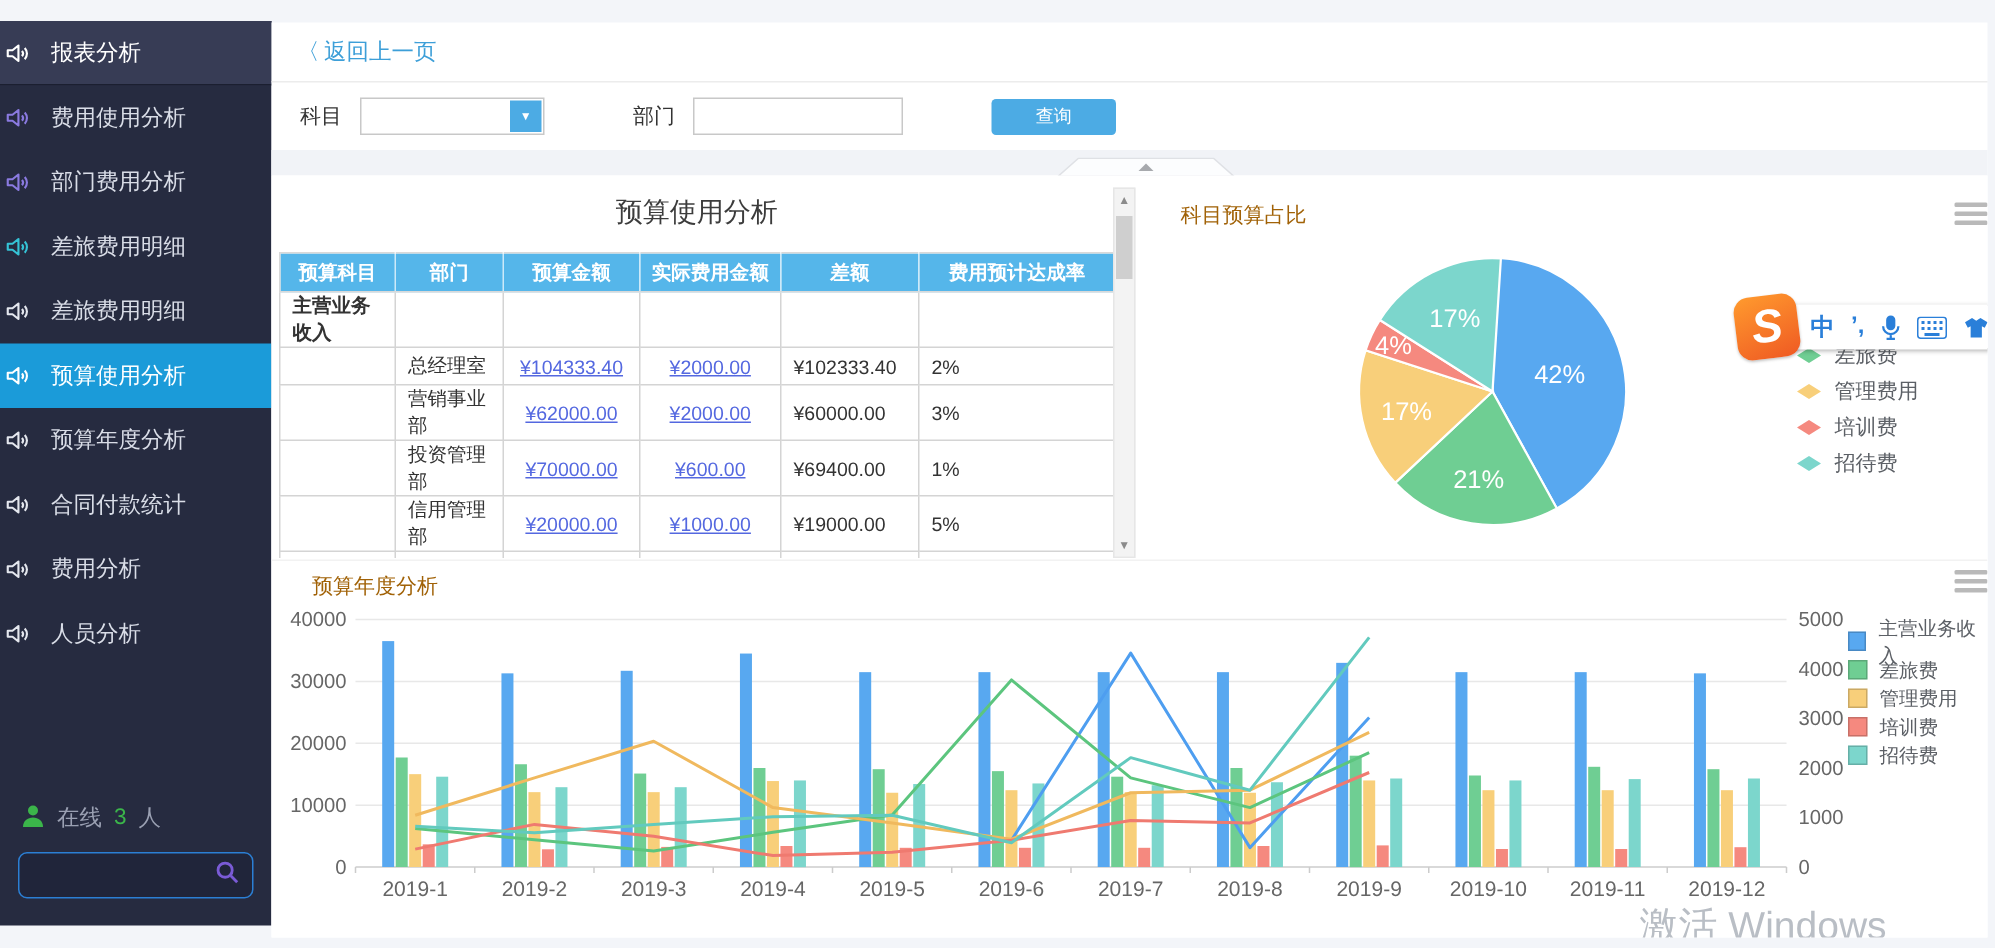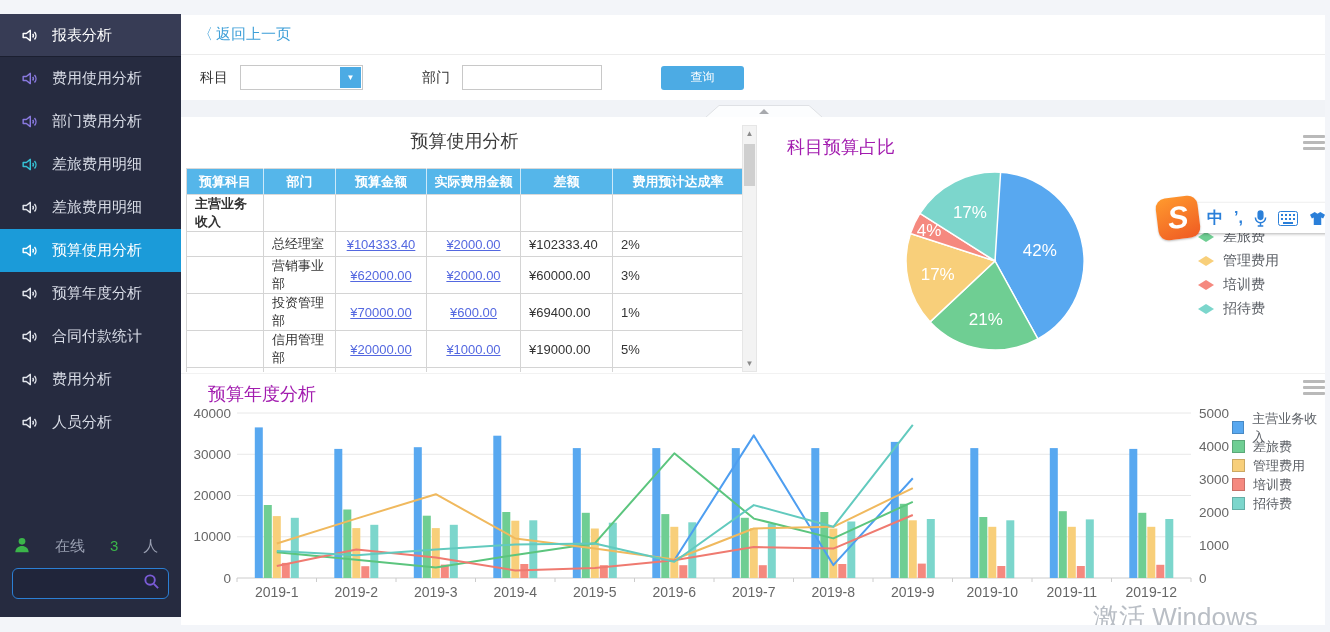--- a/index.html
+++ b/index.html
@@ -1,27 +1,27 @@
 <!DOCTYPE html>
 <html><head>
 <meta charset="utf-8">
 <style>
   *{box-sizing:border-box;margin:0;padding:0}
   body{margin:0;background:#e9edf2;font-family:"Liberation Sans","DejaVu Sans",sans-serif}
   .page{position:relative;width:1330px;height:632px;background:#f3f5f9;overflow:hidden}
 
   
   .sidebar{position:absolute;left:0;top:14px;width:181px;height:603px;background:#262b40}
-  .side-item{height:43px;display:flex;align-items:center;gap:13px;padding-left:20px;
+  .side-item{height:43px;display:flex;align-items:center;gap:13px;padding-left:2px;
              color:#d9dde7;font-size:15px;cursor:pointer;white-space:nowrap}
   .side-item.header{background:#373c55;color:#fff;border-bottom:1px solid #1b1f30}
   .side-item.active{background:#1b9bd9;color:#fff}
   .side-icon{width:19px;height:19px;flex:0 0 auto}
   .side-bottom{position:absolute;left:0;right:0;bottom:18px;padding:0 12px}
-  .online{display:flex;gap:25px;color:#9aa0b2;font-size:15px;margin:0 2px 12px}
+  .online{display:flex;gap:8px;color:#9aa0b2;font-size:15px;margin:0 2px 12px}
   .online .count{color:#3bb54a}
   .search-wrap{border:1px solid #2b7fd4;border-radius:6px;height:31px;display:flex;align-items:center;
                padding:0 8px;background:#20253a}
   .search-input{flex:1;min-width:0;background:transparent;border:none;outline:none;color:#dde1ea;font-size:14px}
 
   
   .main{position:absolute;left:181px;top:15px;width:1144px;height:610px;background:#fff;
         display:flex;flex-direction:column}
   .topbar{height:40px;border-bottom:1px solid #ececec;display:flex;align-items:center;padding-left:17px;flex:0 0 auto}
   .back-link{color:#3d9fd8;font-size:15px;cursor:pointer;display:flex;align-items:center;gap:3px}
@@ -50,21 +50,21 @@
   td.num{text-align:left}
   td.lnk{text-align:center}
   a.money{color:#5468e0;text-decoration:underline;cursor:pointer}
   
   .vscroll{position:absolute;left:561px;top:8px;width:15px;height:247px;background:#f3f3f3;border:1px solid #e6e6e6}
   .vs-btn{height:15px;display:flex;align-items:center;justify-content:center;color:#8b8b8b;font-size:8px;cursor:pointer}
   .vs-thumb{position:absolute;left:1px;width:11px;top:18px;height:42px;background:#cfcfcf;cursor:grab}
   .vs-down{position:absolute;bottom:0;left:0;right:0}
 
   
-  .panel-title{position:absolute;font-size:18px;color:#a21caf}
+  .panel-title{position:absolute;font-size:14px;color:#a16207}
   .hamburger{position:absolute;width:22px;cursor:pointer}
   .hamburger span{display:block;height:3px;background:#b9b9b9;border-radius:1px;margin-bottom:3px}
 
   
   .pie-svg{position:absolute;left:704px;top:43px}
   .pie-legend{position:absolute;left:1017px;top:108px}
   .pl-item{display:flex;align-items:center;gap:9px;height:24px;font-size:14px;color:#5c6066;cursor:pointer}
 
   
   .sogou{position:absolute;left:976px;top:80px;display:flex;align-items:center;z-index:5}

